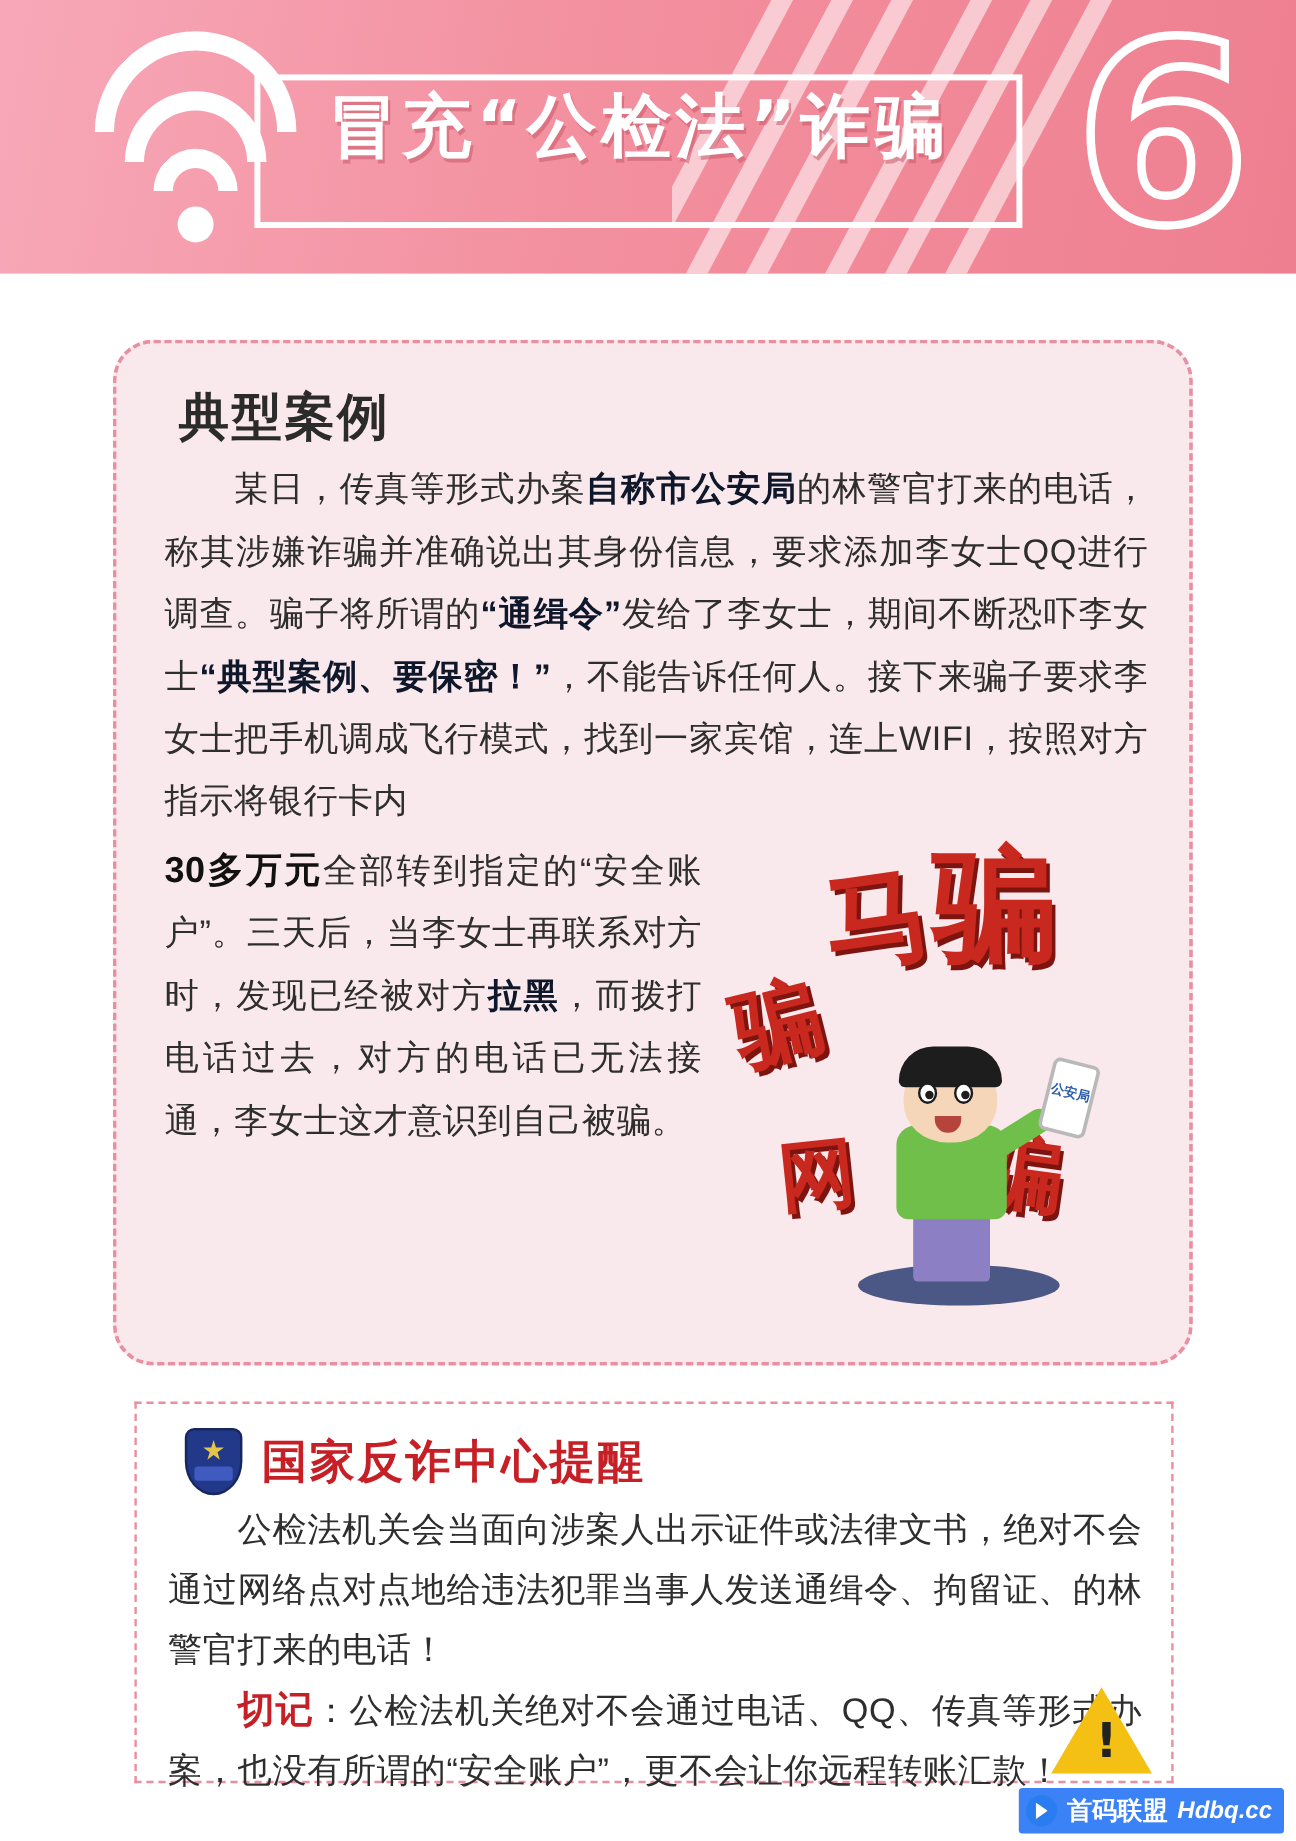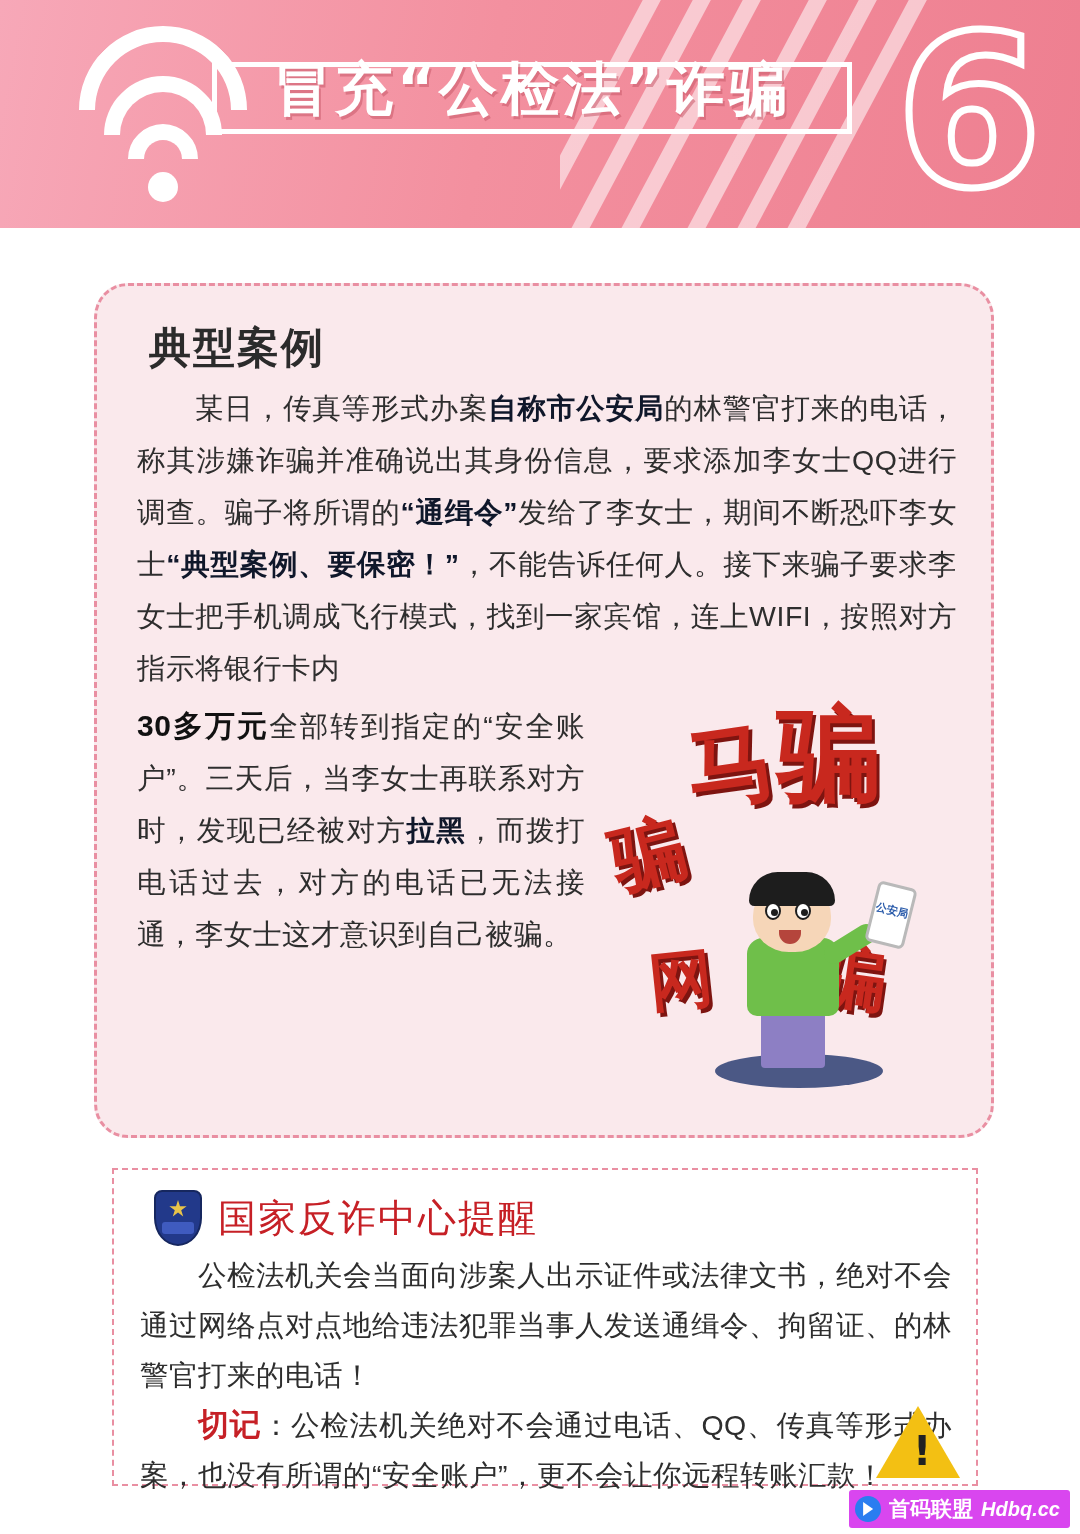--- a/index.html
+++ b/index.html
@@ -67,24 +67,24 @@
     height: 380px;
     background: rgba(255,255,255,.55);
     transform: rotate(28deg);
   }
 
   .title-box {
     position: absolute;
     left: 212px;
     top: 62px;
     width: 640px;
-    height: 72px;
+    height: 128px;
     border: 5px solid #ffffff;
     display: flex;
-    align-items: flex-end;
+    align-items: flex-start;
     justify-content: center;
   }
   .title-text {
     color: #ffffff;
     font-size: 58px;
     font-weight: bold;
     letter-spacing: 4px;
     font-family: "DejaVu Sans", sans-serif;
     text-shadow: 2px 3px 0 rgba(200,90,105,.55);
     white-space: nowrap;
@@ -244,21 +244,21 @@
     position: absolute; left: 50%; top: 8px; margin-left: -9px;
     width: 18px; height: 18px; background: #e8c349;
     clip-path: polygon(50% 0%, 61% 35%, 98% 35%, 68% 57%, 79% 91%, 50% 70%, 21% 91%, 32% 57%, 2% 35%, 39% 35%);
   }
   .badge .bar {
     position: absolute; left: 6px; right: 6px; top: 30px; height: 12px;
     background: #3f5bbf; border-radius: 3px;
   }
   .reminder-title {
     font-size: 38px;
-    font-weight: normal;
+    font-weight: bold;
     color: #c62026;
     font-family: "DejaVu Sans", sans-serif;
     letter-spacing: 2px;
   }
   .reminder-body {
     font-size: 28.5px;
     line-height: 50px;
     color: #2e2e2e;
     text-align: justify;
     letter-spacing: .5px;
@@ -283,21 +283,21 @@
   }
 
   
   .footer-mark {
     position: absolute;
     right: 10px;
     bottom: 6px;
     display: flex;
     align-items: center;
     gap: 8px;
-    background: #d946ef;
+    background: #3b82f6;
     padding: 5px 10px 5px 6px;
     border-radius: 3px;
   }
   .fm-logo {
     width: 26px; height: 26px;
     background: #2a7df0;
     border-radius: 50%;
     position: relative;
   }
   .fm-logo::after {

